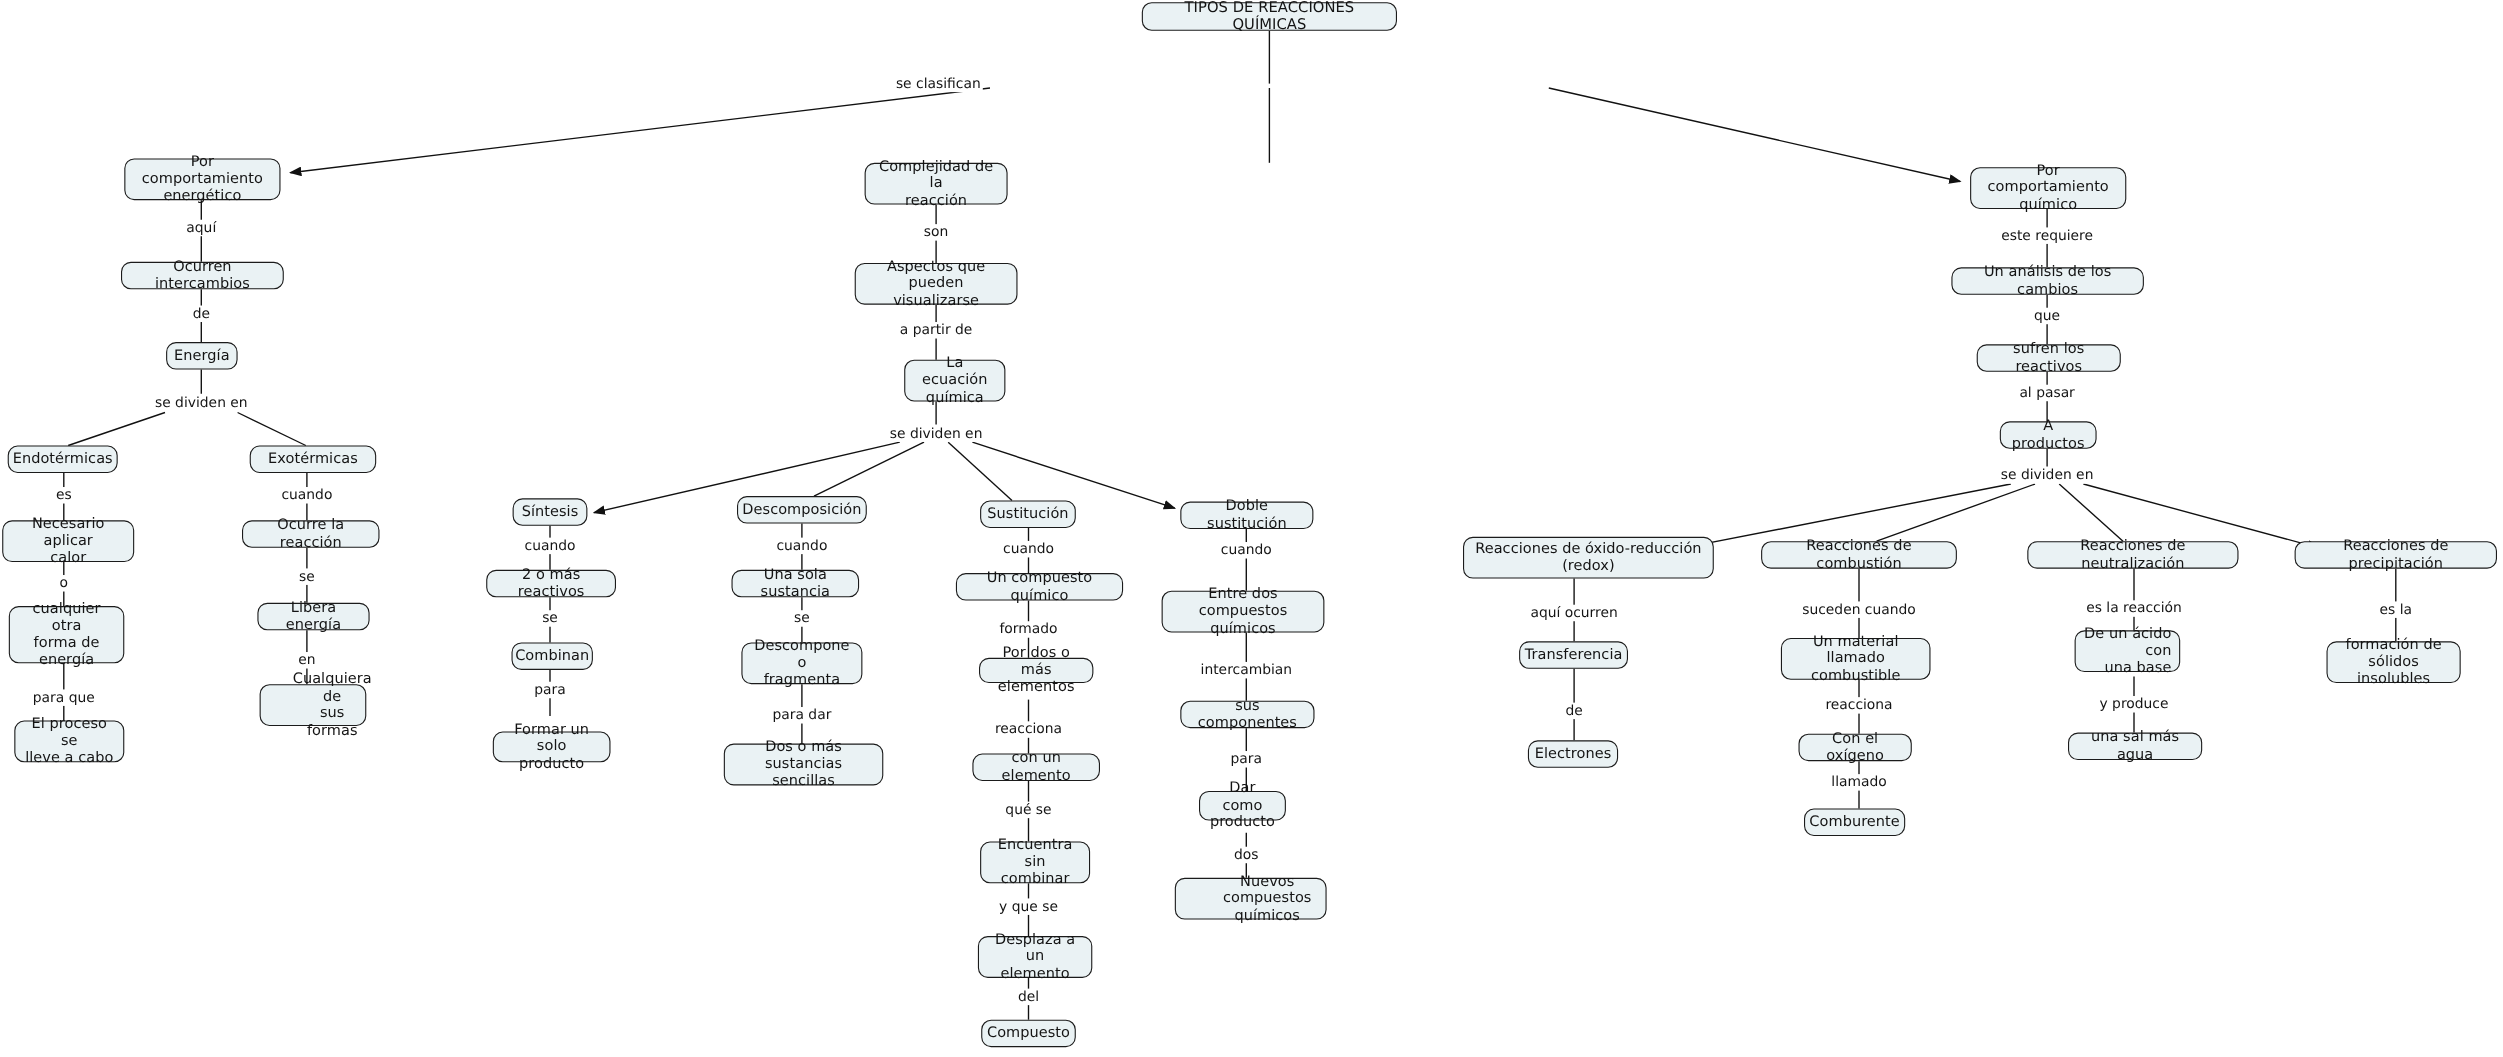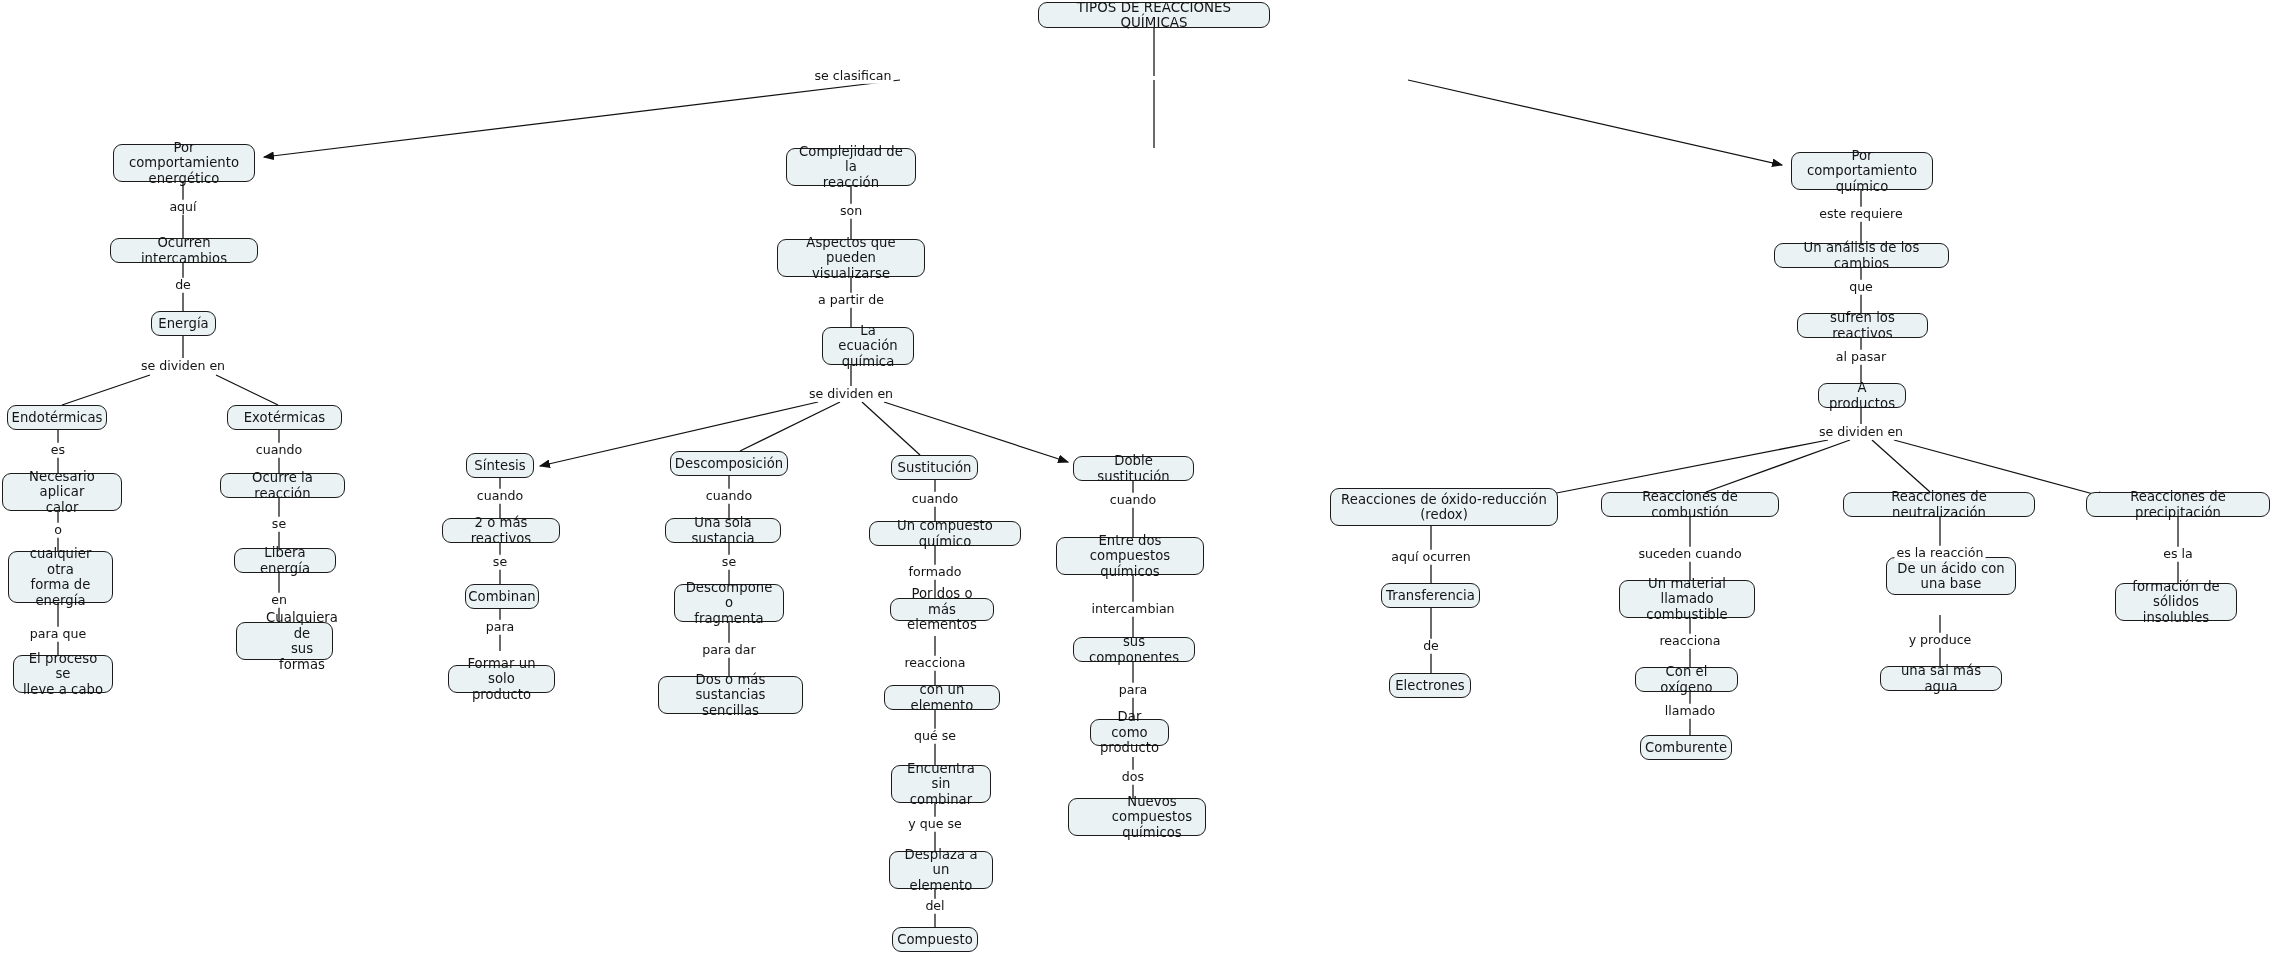--- a/index.html
+++ b/index.html
@@ -184,21 +184,21 @@
       <div class="node" style="left: 1330px; top: 488px; width: 228px; height: 38px;">Reacciones de óxido-reducción
 (redox)</div>
       <div class="node" style="left: 1381px; top: 583px; width: 99px; height: 25px;">Transferencia</div>
       <div class="node" style="left: 1389px; top: 673px; width: 82px; height: 25px;">Electrones</div>
       <div class="node" style="left: 1601px; top: 492px; width: 178px; height: 25px;">Reacciones de combustión</div>
       <div class="node" style="left: 1619px; top: 580px; width: 136px; height: 38px;">Un material llamado
 combustible</div>
       <div class="node" style="left: 1635px; top: 667px; width: 103px; height: 25px;">Con el oxígeno</div>
       <div class="node" style="left: 1640px; top: 735px; width: 92px; height: 25px;">Comburente</div>
       <div class="node" style="left: 1843px; top: 492px; width: 192px; height: 25px;">Reacciones de neutralización</div>
-      <div class="node" style="left: 1886px; top: 557px; width: 130px; height: 38px;">De un ácido con
+      <div class="node" style="left: 1886px; top: 573px; width: 96px; height: 38px; text-align: right;">De un ácido con
 una base</div>
       <div class="node" style="left: 1880px; top: 666px; width: 122px; height: 25px;">una sal más agua</div>
       <div class="node" style="left: 2086px; top: 492px; width: 184px; height: 25px;">Reacciones de precipitación</div>
       <div class="node" style="left: 2115px; top: 583px; width: 122px; height: 38px;">formación de
 sólidos insolubles</div>
     </div>
   <div id="label-layer">
       <div class="edge-label" style="left: 853px; top: 76px;">se clasifican</div>
       <div class="edge-label" style="left: 183px; top: 207px;">aquí</div>
       <div class="edge-label" style="left: 183px; top: 285px;">de</div>

